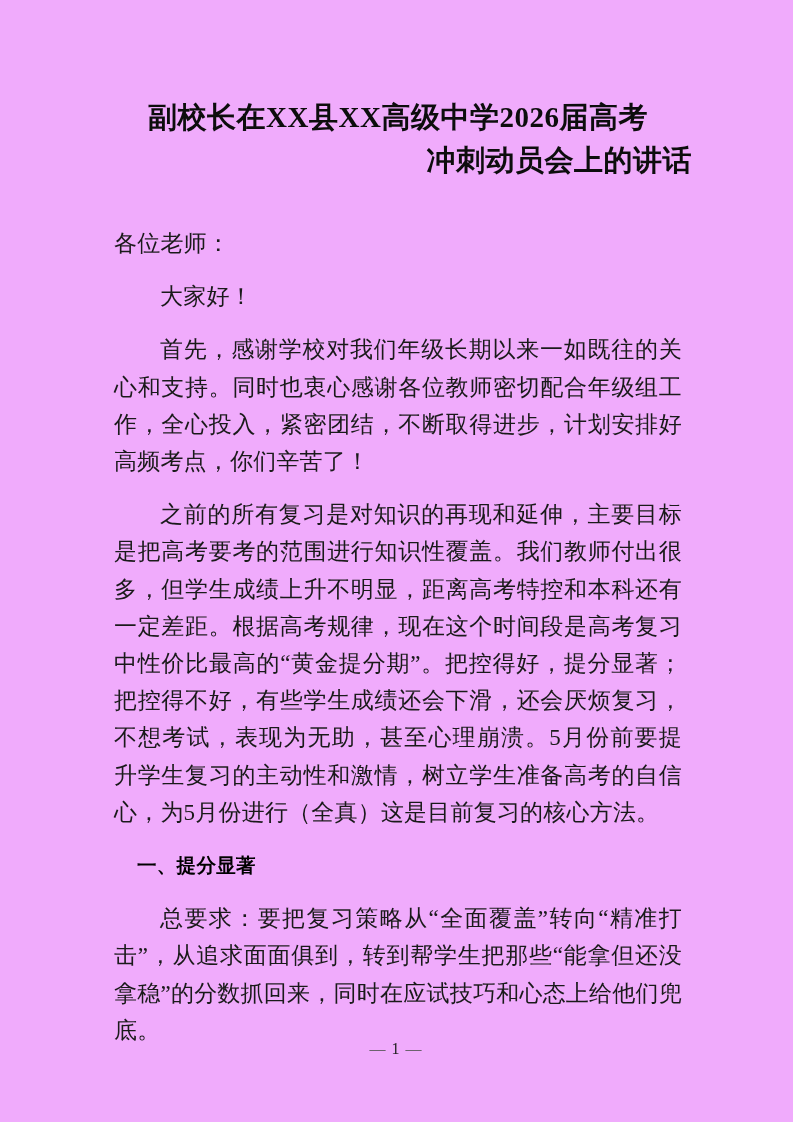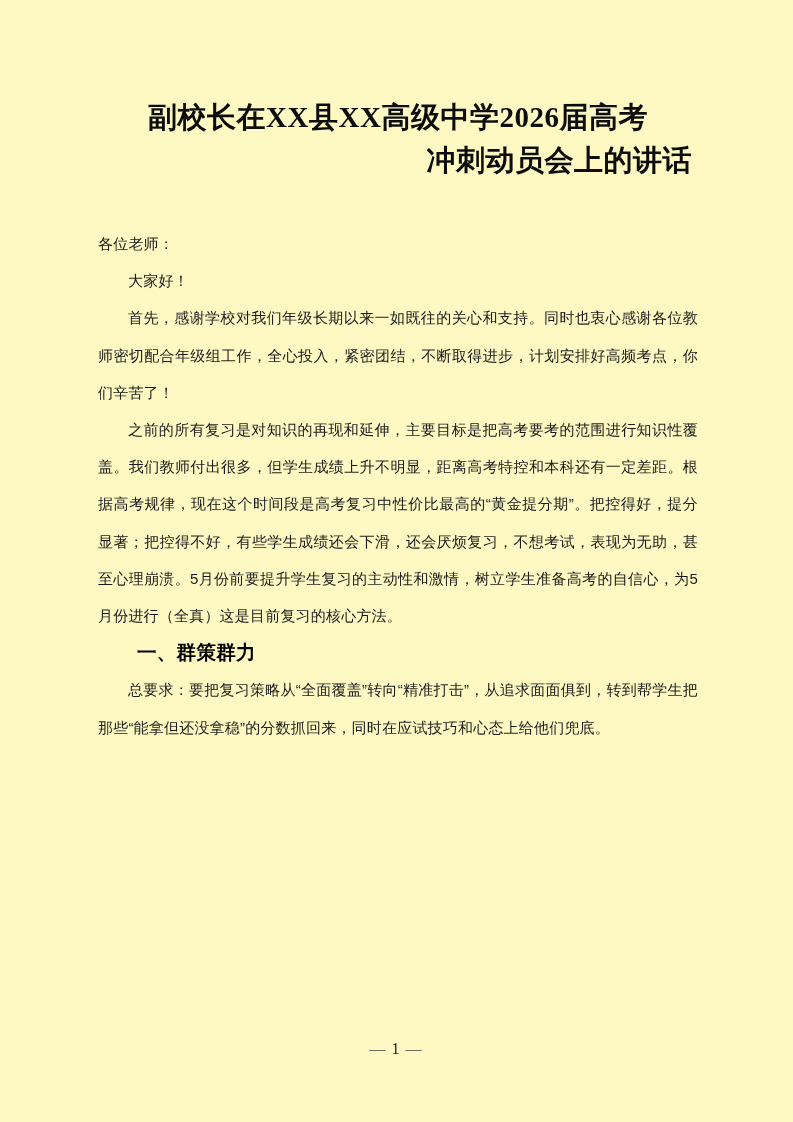--- a/index.html
+++ b/index.html
@@ -15,21 +15,21 @@
     position: relative;
     overflow: hidden;
   }
 
   .page {
     position: absolute;
     left: 0;
     top: 0;
     width: 793px;
     height: 1122px;
-    background: #fef9c3;
+    background: #f0abfc;
     box-sizing: border-box;
   }
 
   .doc-body {
     position: absolute;
     left: 98px;
     top: 96px;
     width: 600px;
   }
 
@@ -52,24 +52,24 @@
   .title-line.second {
     text-align: right;
   }
 
   
   .body-block {
     margin-top: 43px;
   }
 
   p.para {
-    font-family: Liberation Sans, sans-serif;
-    font-size: 15px;
+    font-family: Liberation Serif, serif;
+    font-size: 23px;
     line-height: 37.2px;
-    margin: 0;
+    margin: 16px;
     padding: 0;
     text-align: justify;
     text-justify: inter-ideograph;
     color: #1a1a1a;
     letter-spacing: 0.2px;
     word-break: break-all;
   }
   p.indent {
     text-indent: 2em;
   }
@@ -122,21 +122,21 @@
     <div class="body-block">
 
       <p class="para noindent">各位老师：</p>
 
       <p class="para indent">大家好！</p>
 
       <p class="para indent">首先，感谢学校对我们年级长期以来一如既往的关心和支持。同时也衷心感谢各位教师密切配合年级组工作，全心投入，紧密团结，不断取得进步，计划安排好高频考点，你们辛苦了！</p>
 
       <p class="para indent">之前的所有复习是对知识的再现和延伸，主要目标是把高考要考的范围进行知识性覆盖。我们教师付出很多，但学生成绩上升不明显，距离高考特控和本科还有一定差距。根据高考规律，现在这个时间段是高考复习中性价比最高的“黄金提分期”。把控得好，提分显著；把控得不好，有些学生成绩还会下滑，还会厌烦复习，不想考试，表现为无助，甚至心理崩溃。5月份前要提升学生复习的主动性和激情，树立学生准备高考的自信心，为5月份进行（全真）这是目前复习的核心方法。</p>
 
-      <h2 class="section-heading">一、群策群力</h2>
+      <h2 class="section-heading">一、提分显著</h2>
 
       <p class="para indent">总要求：要把复习策略从“全面覆盖”转向“精准打击”，从追求面面俱到，转到帮学生把那些“能拿但还没拿稳”的分数抓回来，同时在应试技巧和心态上给他们兜底。</p>
 
 
     </div>
   </div>
 
   <div class="page-footer">
     <span class="dash">—</span><span>1</span><span class="dash">—</span>
   </div>

